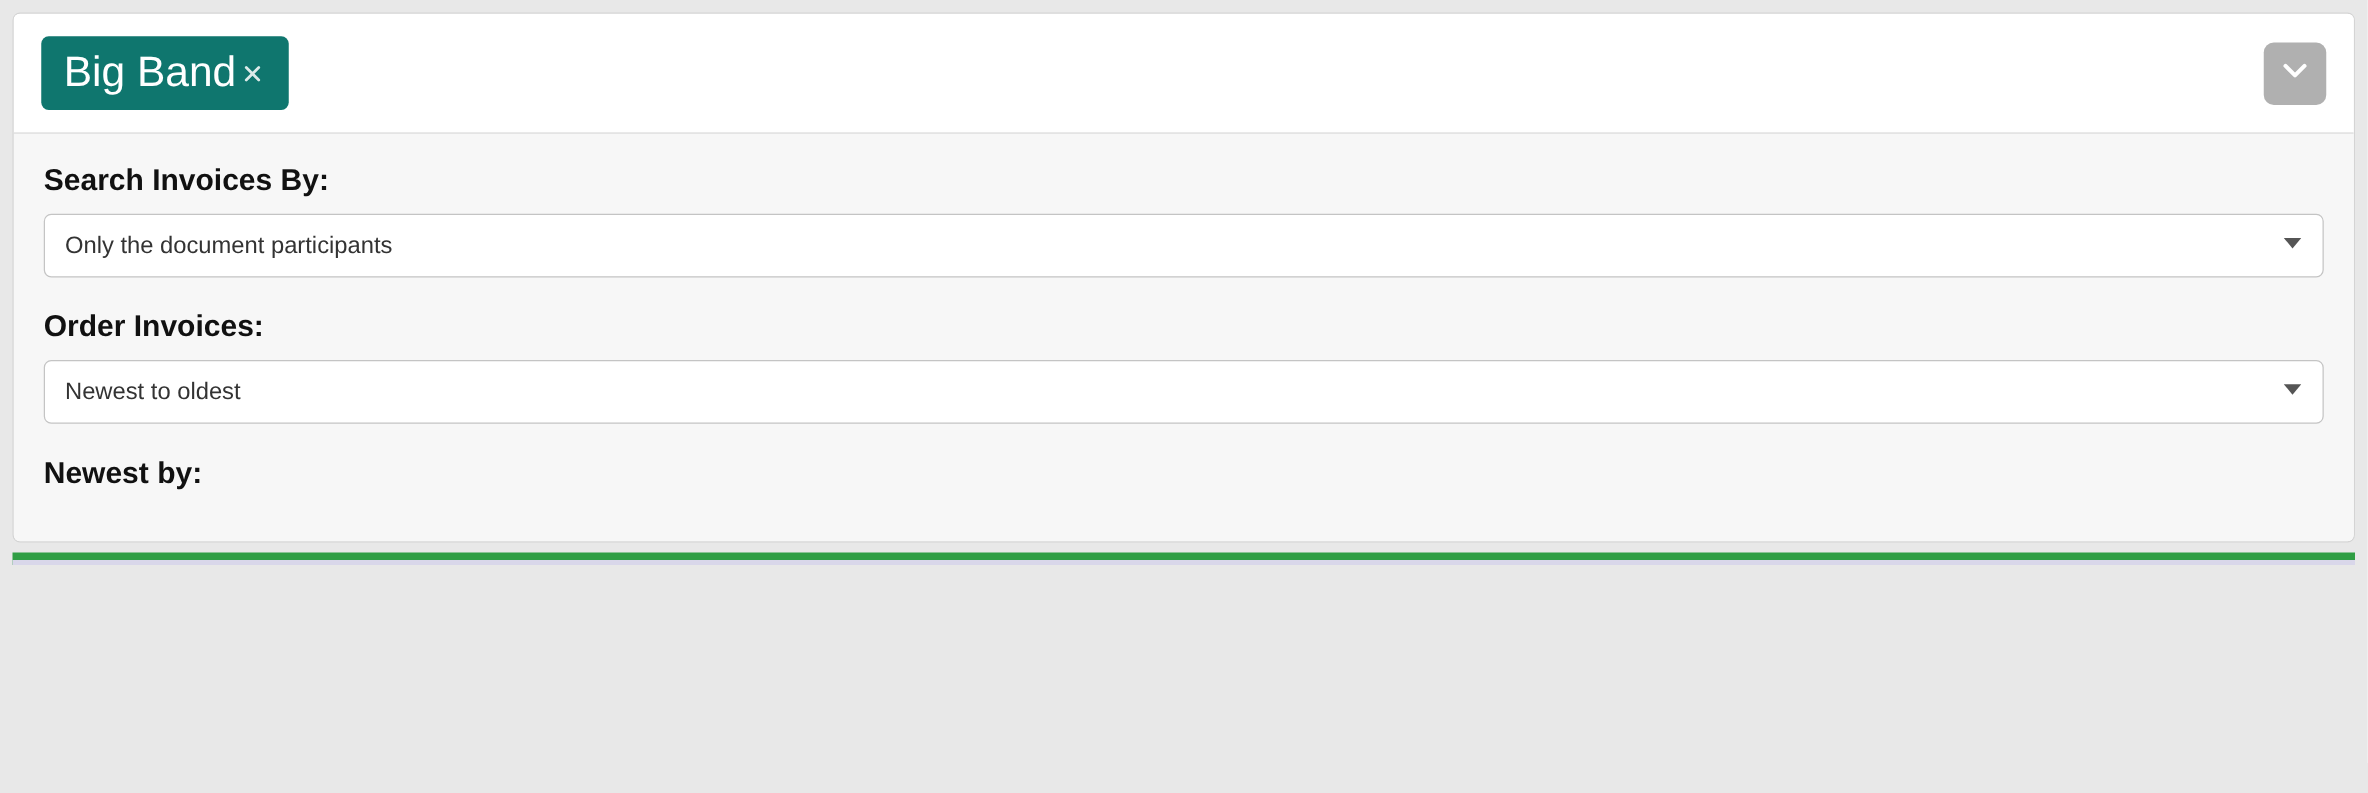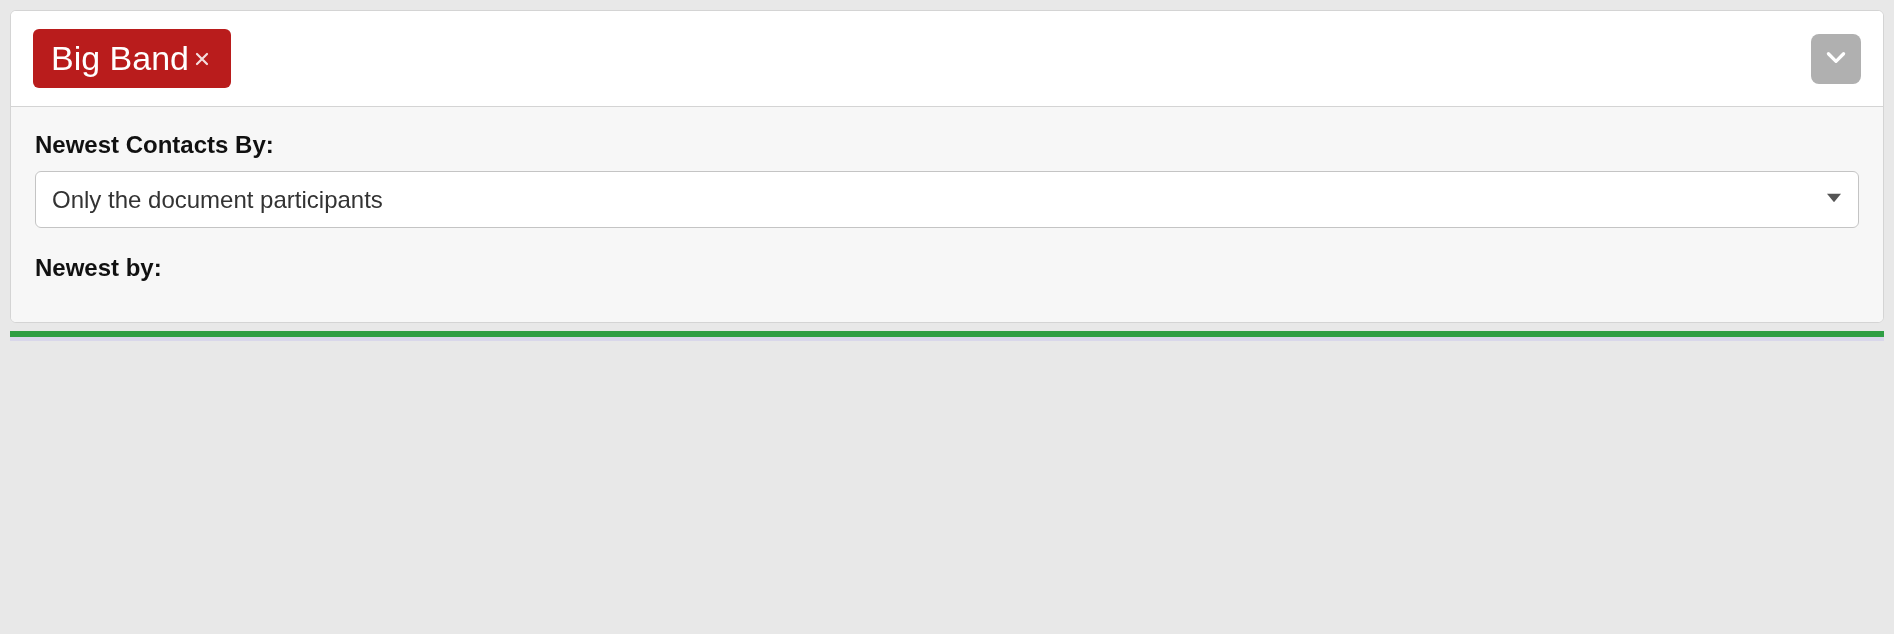--- a/index.html
+++ b/index.html
@@ -23,21 +23,21 @@
       display: flex;
       align-items: center;
       justify-content: space-between;
       padding: 18px 22px;
       background: #fff;
       border-bottom: 1px solid #d4d4d4;
     }
     .tag {
       display: inline-flex;
       align-items: center;
-      background: #b91c1c;
+      background: #0f766e;
       color: #fff;
       font-size: 34px;
       font-weight: 400;
       padding: 10px 18px;
       border-radius: 6px;
       gap: 2px;
     }
     .tag-close {
       display: inline-flex;
       align-items: center;
@@ -88,21 +88,21 @@
     }
     .select-wrap select {
       width: 100%;
       appearance: none;
       -webkit-appearance: none;
       -moz-appearance: none;
       background: #fff;
       border: 1px solid #c4c4c4;
       border-radius: 6px;
       padding: 14px 44px 14px 16px;
-      font-size: 24px;
+      font-size: 19px;
       color: #333;
       cursor: pointer;
       font-family: inherit;
     }
     .select-caret {
       position: absolute;
       right: 18px;
       top: 50%;
       transform: translateY(-50%);
       pointer-events: none;
@@ -137,34 +137,45 @@
         <svg viewBox="0 0 24 24" fill="none">
             <path d="M5 9 L12 16 L19 9" stroke-width="3" stroke-linecap="round" stroke-linejoin="round"></path>
           </svg>
       </span>
     </div>
   </div>
 
   <div class="panel-body">
 
     <div class="field-group">
-      <div class="field-label">Newest Contacts By:</div>
+      <div class="field-label">Search Invoices By:</div>
       <div class="select-wrap">
         <select>
           <option>Only the document participants</option>
         </select>
         <span class="select-caret">
           <svg viewBox="0 0 10 6">
               <path d="M0 0 L5 6 L10 0 Z"></path>
             </svg>
         </span>
       </div>
     </div>
 
     <div class="field-group">
+      <div class="field-label">Order Invoices:</div>
+      <div class="select-wrap">
+        <select>
+          <option>Newest to oldest</option>
+        </select>
+        <span class="select-caret">
+          <svg viewBox="0 0 10 6">
+              <path d="M0 0 L5 6 L10 0 Z"></path>
+            </svg>
+        </span>
+      </div>
     </div>
 
     <div class="field-group">
       <div class="field-label">Newest by:</div>
     </div>
 
   </div>
 </div>
 
 <div class="bottom-bar"></div>

